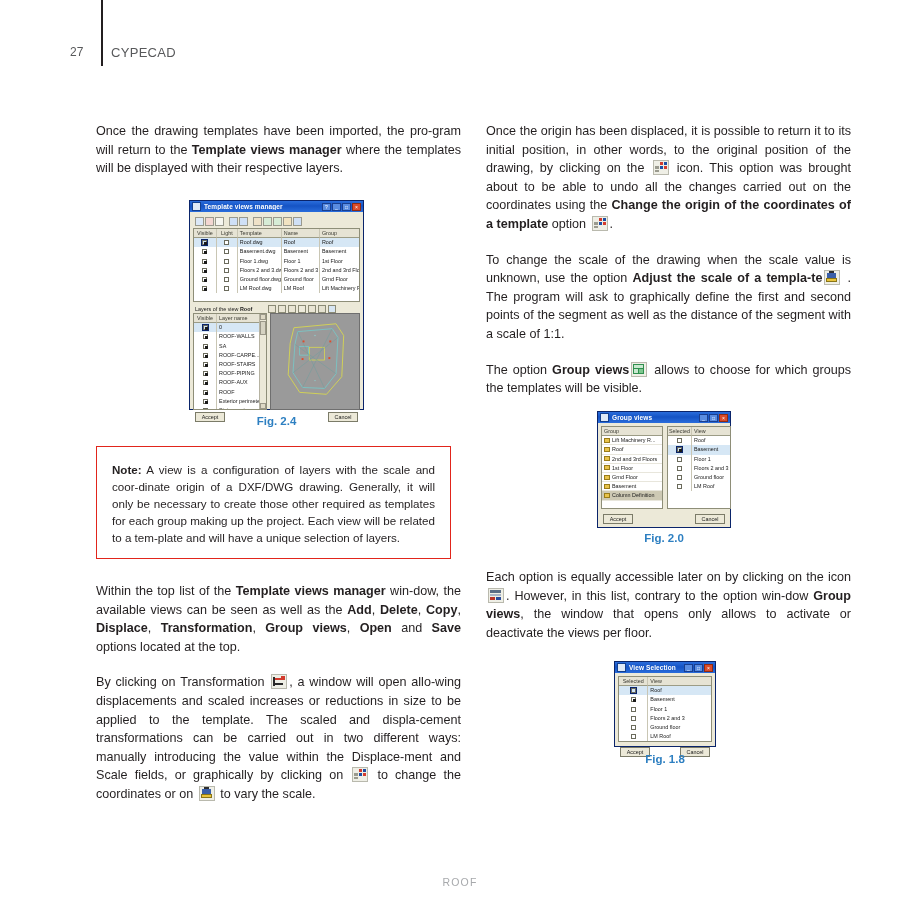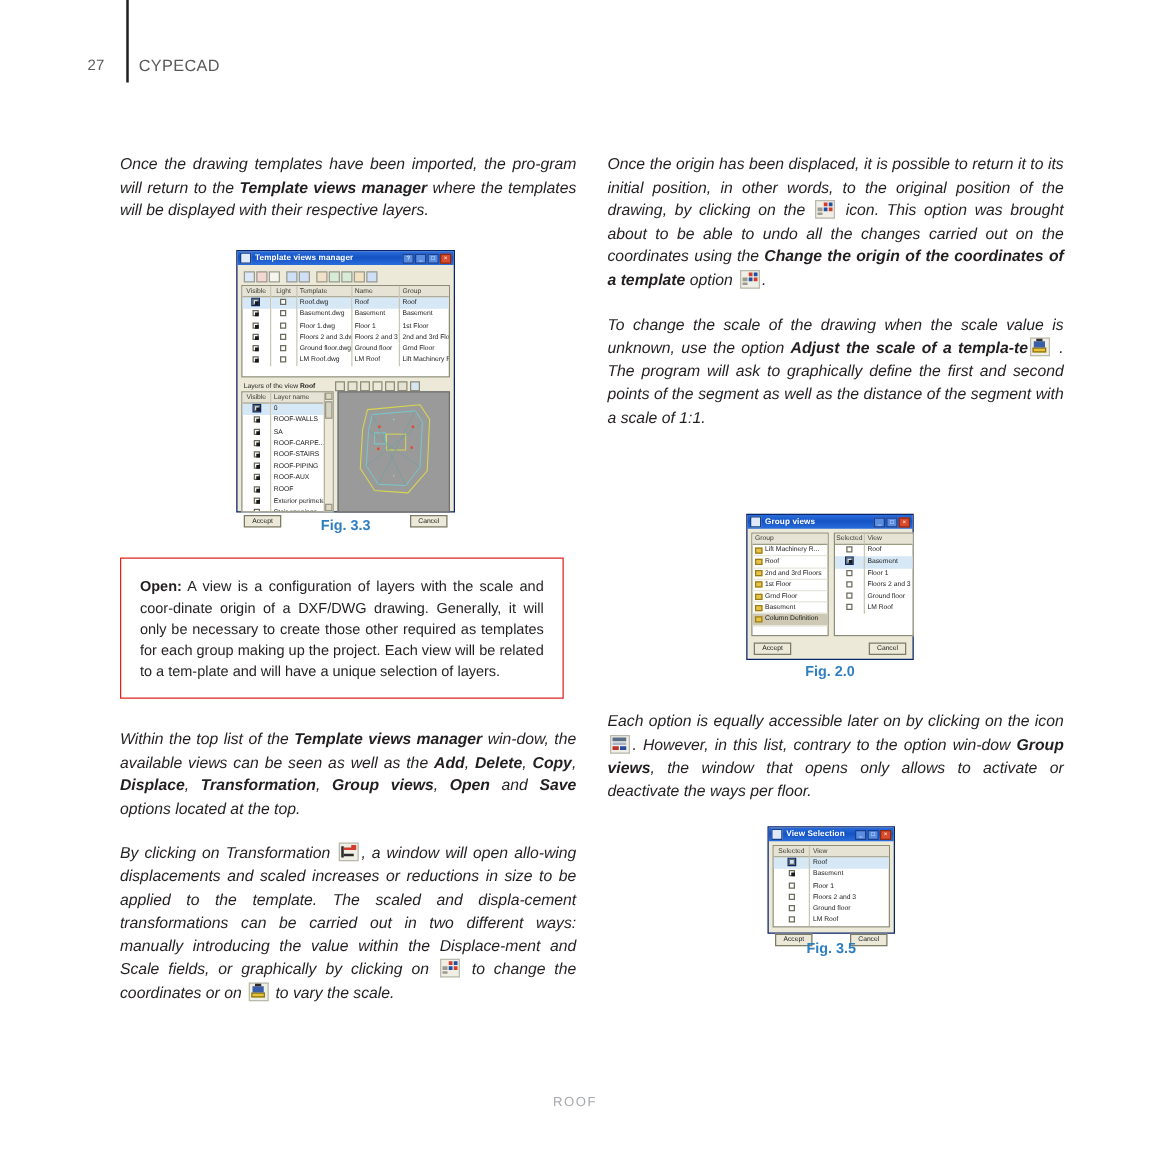--- a/index.html
+++ b/index.html
@@ -8,21 +8,21 @@
     font-family:"Liberation Sans", sans-serif;
     color:#231f20;position:relative;overflow:hidden;
   }
   
   .header{position:absolute;left:0;top:0;width:920px;height:80px;}
   .header-rule{position:absolute;left:101px;top:0;width:2px;height:66px;background:#231f20;}
   .page-num{position:absolute;left:70px;top:45px;font-size:12px;color:#58595b;letter-spacing:.2px;}
   .header-title{position:absolute;left:111px;top:45px;font-size:13px;color:#58595b;letter-spacing:.3px;}
 
   
-  .col{position:absolute;width:365px;font-style:italic;}
+  .col{position:absolute;width:365px;}
   .col-left{left:96px;top:122px;}
   .col-right{left:486px;top:122px;}
 
   p.para{
     margin:0 0 17px 0;
     font-size:12.6px;line-height:18.6px;
     text-align:justify;
     color:#231f20;
     -webkit-hyphens:none;hyphens:none;
   }
@@ -306,39 +306,40 @@
         </svg>
       </div>
     </div>
 
     <div class="btnrow">
       <div class="xbtn">Accept</div>
       <div class="xbtn">Cancel</div>
     </div>
   </div>
 </div>
-<div class="figcap" style="left:189px;top:415px;width:175px;">Fig. 3.3</div>
+<div class="figcap" style="left:189px;top:415px;width:175px;">Fig. 2.4</div>
 
 <div class="note-box">
   <div class="note-inner">
-    <p><b>Open:</b><span> A view is a configuration of layers with the scale and coor-dinate origin of a DXF/DWG drawing. Generally, it will only be necessary to create those other required as templates for each group making up the project. Each view will be related to a tem-plate and will have a unique selection of layers.</span></p>
+    <p><b>Note:</b><span> A view is a configuration of layers with the scale and coor-dinate origin of a DXF/DWG drawing. Generally, it will only be necessary to create those other required as templates for each group making up the project. Each view will be related to a tem-plate and will have a unique selection of layers.</span></p>
   </div>
 </div>
 
 <div class="col" style="left:96px;top:582px;width:365px;">
   <p class="para"><span>Within the top list of the </span><b>Template views manager</b><span> win-dow, the available views can be seen as well as the </span><b>Add</b><span>, </span><b>Delete</b><span>, </span><b>Copy</b><span>, </span><b>Displace</b><span>, </span><b>Transformation</b><span>, </span><b>Group views</b><span>, </span><b>Open</b><span> and </span><b>Save</b><span> options located at the top.</span></p>
 
   <p class="para"><span>By clicking on Transformation </span><span class="ic ic-transf"><i class="a"></i><i class="b"></i><i class="c"></i><i class="d"></i></span><span>, a window will open allo-wing displacements and scaled increases or reductions in size to be applied to the template. The scaled and displa-cement transformations can be carried out in two different ways: manually introducing the value within the Displace-ment and Scale fields, or graphically by clicking on </span><span class="ic ic-origin"><i class="g1"></i><i class="g2"></i><i class="r1"></i><i class="r2"></i><i class="r3"></i><i class="r4"></i></span><span> to change the coordinates or on </span><span class="ic ic-scale"><i class="a"></i><i class="b"></i><i class="c"></i></span><span> to vary the scale.</span></p>
 </div>
 
 <div class="col col-right">
   <p class="para"><span>Once the origin has been displaced, it is possible to return it to its initial position, in other words, to the original position of the drawing, by clicking on the </span><span class="ic ic-origin"><i class="g1"></i><i class="g2"></i><i class="r1"></i><i class="r2"></i><i class="r3"></i><i class="r4"></i></span><span> icon. This option was brought about to be able to undo all the changes carried out on the coordinates using the </span><b>Change the origin of the coordinates of a template</b><span> option </span><span class="ic ic-origin"><i class="g1"></i><i class="g2"></i><i class="r1"></i><i class="r2"></i><i class="r3"></i><i class="r4"></i></span><span>.</span></p>
 
   <p class="para"><span>To change the scale of the drawing when the scale value is unknown, use the option </span><b>Adjust the scale of a templa-te</b><span class="ic ic-scale"><i class="a"></i><i class="b"></i><i class="c"></i></span><span> . The program will ask to graphically define the first and second points of the segment as well as the distance of the segment with a scale of 1:1.</span></p>
 
+  <p class="para"><span>The option </span><b>Group views</b><span class="ic ic-group"><i class="a"></i><i class="b"></i><i class="c"></i><i class="d"></i></span><span> allows to choose for which groups the templates will be visible.</span></p>
 </div>
 
 <div class="win" style="left:597px;top:411px;width:134px;height:117px;">
   <div class="tbar">
     <span class="tico"></span>
     <span class="ttxt">Group views</span>
     <span class="tbtns">
       <span class="tb">_</span>
       <span class="tb">□</span>
       <span class="tb close">×</span>
@@ -412,21 +413,21 @@
     </div>
     <div class="btnrow" style="margin-top:3px;">
       <div class="xbtn">Accept</div>
       <div class="xbtn">Cancel</div>
     </div>
   </div>
 </div>
 <div class="figcap" style="left:597px;top:532px;width:134px;">Fig. 2.0</div>
 
 <div class="col" style="left:486px;top:568px;width:365px;">
-  <p class="para"><span>Each option is equally accessible later on by clicking on the icon </span><span class="ic ic-views"><i class="a"></i><i class="b"></i><i class="c"></i><i class="d"></i></span><span>. However, in this list, contrary to the option win-dow </span><b>Group views</b><span>, the window that opens only allows to activate or deactivate the ways per floor.</span></p>
+  <p class="para"><span>Each option is equally accessible later on by clicking on the icon </span><span class="ic ic-views"><i class="a"></i><i class="b"></i><i class="c"></i><i class="d"></i></span><span>. However, in this list, contrary to the option win-dow </span><b>Group views</b><span>, the window that opens only allows to activate or deactivate the views per floor.</span></p>
 </div>
 
 <div class="win" style="left:614px;top:661px;width:102px;height:86px;">
   <div class="tbar">
     <span class="tico"></span>
     <span class="ttxt">View Selection</span>
     <span class="tbtns">
       <span class="tb">_</span>
       <span class="tb">□</span>
       <span class="tb close">×</span>
@@ -462,15 +463,15 @@
           <div class="gcell ctr" style="width:30px"><span class="cb"></span></div>
           <div class="gcell" style="width:64px">LM Roof</div>
         </div>
     </div>
     <div class="btnrow" style="margin-top:3px;">
       <div class="xbtn">Accept</div>
       <div class="xbtn">Cancel</div>
     </div>
   </div>
 </div>
-<div class="figcap" style="left:614px;top:753px;width:102px;">Fig. 3.5</div>
+<div class="figcap" style="left:614px;top:753px;width:102px;">Fig. 1.8</div>
 
 <div class="footer">ROOF</div>
 
 </body></html>

